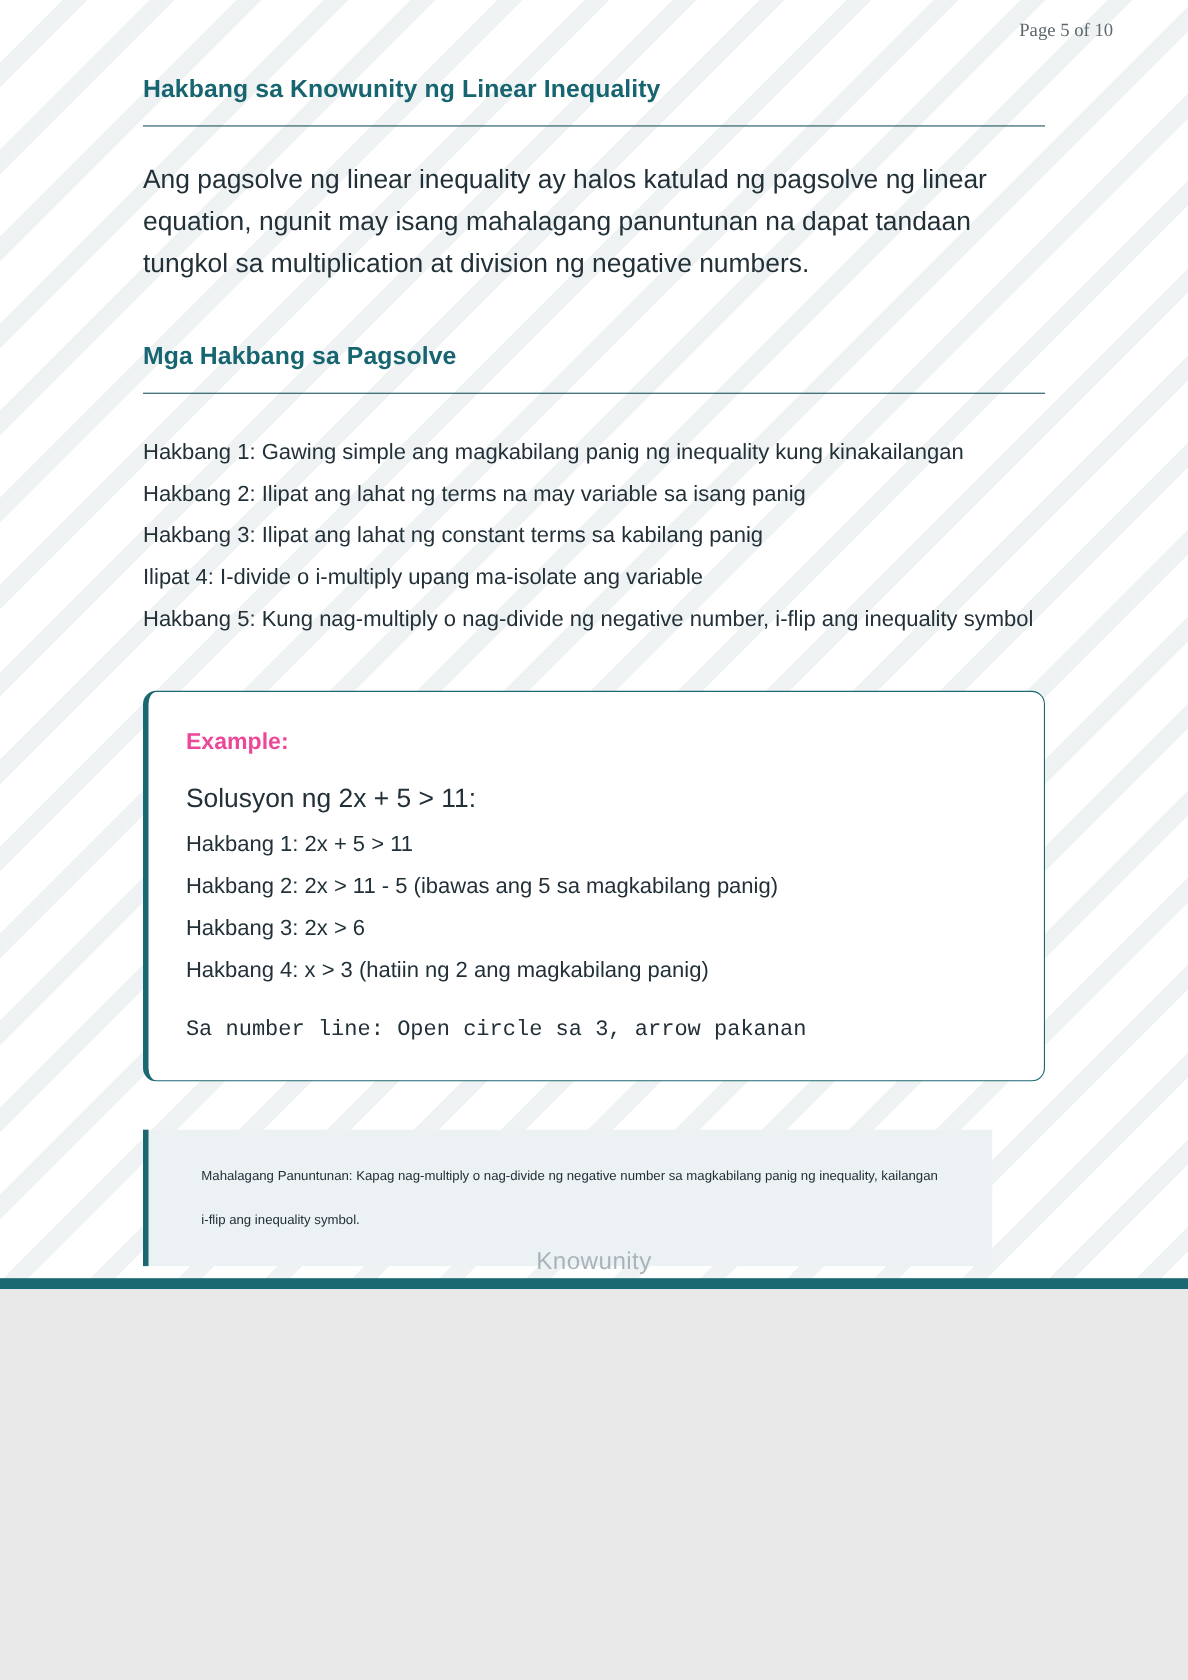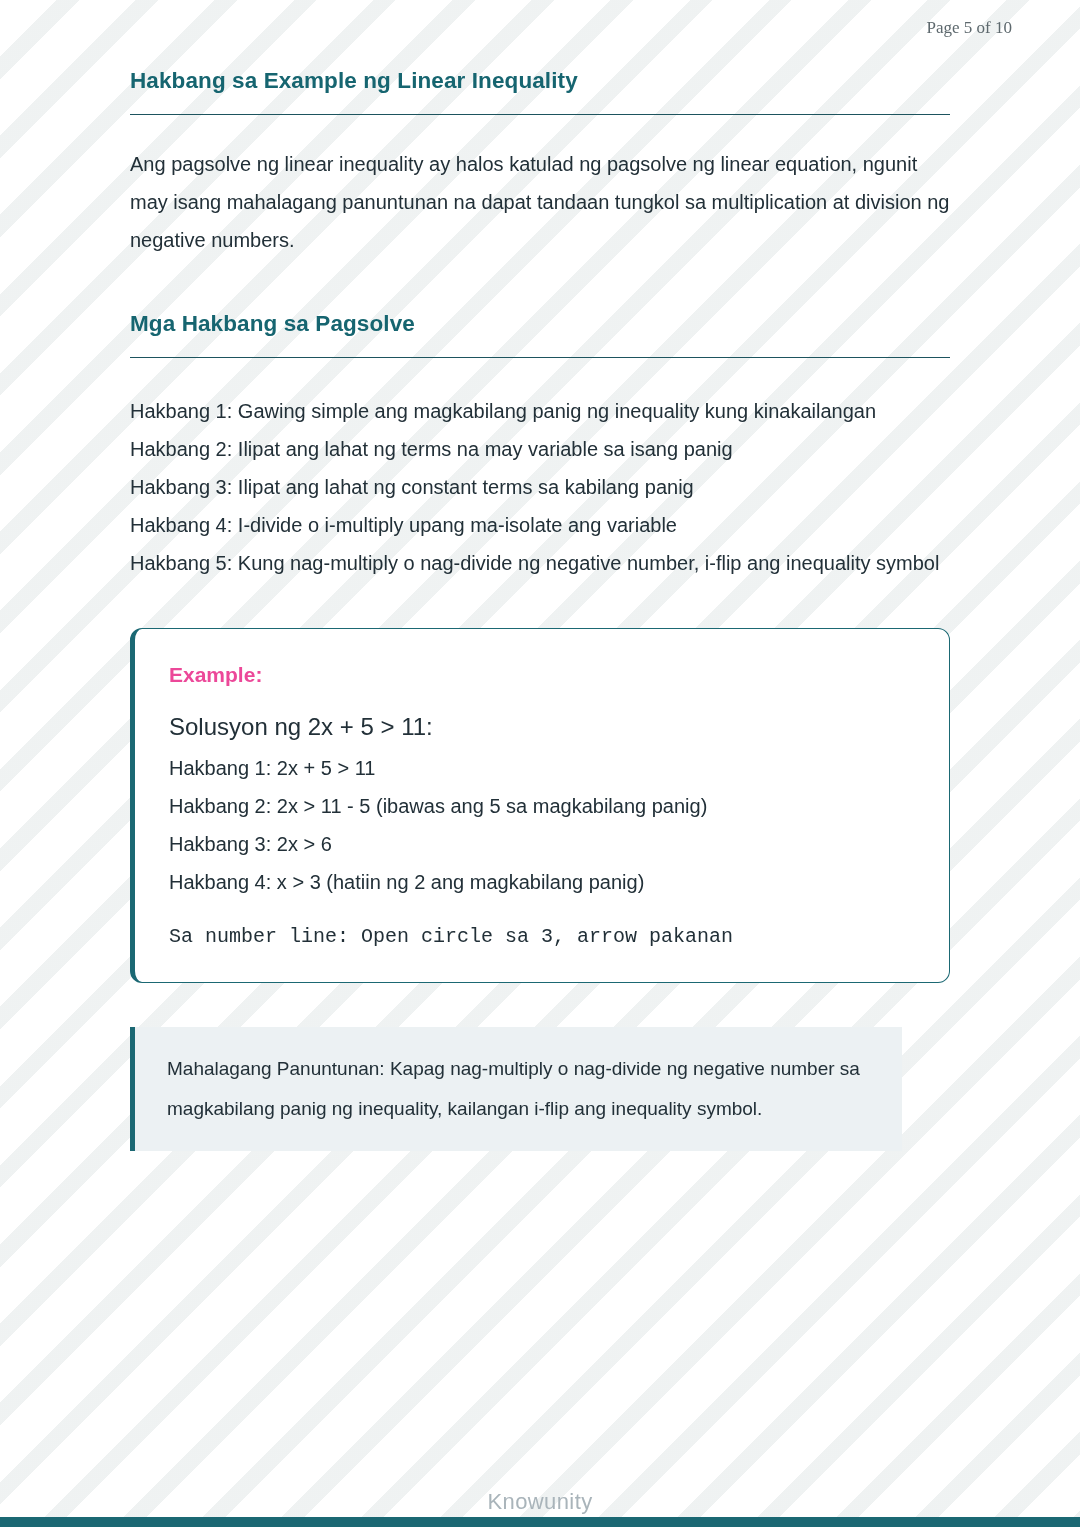--- a/index.html
+++ b/index.html
@@ -1,20 +1,20 @@
 <!DOCTYPE html>
 <html><head>
 <meta charset="utf-8">
 <style>
   * { margin: 0; padding: 0; box-sizing: border-box; }
   html, body { background: #e9e9e9; }
   .page {
     position: relative;
     width: 1080px;
-    height: 1527px;
+    height: 1172px;
     margin: 0 auto;
     background:
       repeating-linear-gradient(135deg,
         rgba(255,255,255,0) 0px, rgba(255,255,255,0) 40px,
         rgba(234,238,238,0.75) 40px, rgba(234,238,238,0.75) 56px),
       #ffffff;
     font-family: "Liberation Sans", sans-serif;
     color: #223038;
     overflow: hidden;
   }
@@ -35,21 +35,21 @@
   }
   .title-1 { margin-top: 30px; }
   .title-2 { margin-top: 52px; }
   .rule {
     border: none;
     border-top: 1.5px solid #1d545e;
     margin-top: 20px;
   }
   .para {
     margin-top: 30px;
-    font-size: 20px;
+    font-size: 24px;
     line-height: 38px;
   }
   .steps {
     margin-top: 34px;
     font-size: 20px;
     line-height: 38px;
   }
   .steps p { margin: 0; }
   .example-box {
     margin-top: 46px;
@@ -66,22 +66,22 @@
   }
   .example-intro { margin-top: 26px; font-size: 24px; }
   .example-steps { margin-top: 8px; font-size: 20px; line-height: 38px; }
   .example-steps p { margin: 0; }
   .example-note { margin-top: 24px; font-size: 20px; font-family: Liberation Mono, monospace; }
   .callout {
     margin-top: 44px;
     margin-right: 48px;
     background: #ecf1f3;
     border-left: 5px solid #1b6873;
-    padding: 22px 32px;
-    font-size: 19px;
+    padding: 22px 48px;
+    font-size: 12px;
     line-height: 40px;
   }
   .footer-brand {
     position: absolute;
     left: 0; right: 0;
     bottom: 12px;
     text-align: center;
     color: #a9b4ba;
     font-size: 22px;
     letter-spacing: 0.4px;
@@ -95,33 +95,33 @@
 </style>
 </head>
 <body>
 
 <div class="page">
 
   <div class="page-number">Page 5 of 10</div>
 
   <div class="content">
 
-    <h1 class="sec-title title-1">Hakbang sa Example ng Linear Inequality</h1>
+    <h1 class="sec-title title-1">Hakbang sa Knowunity ng Linear Inequality</h1>
     <hr class="rule">
 
     <p class="para">Ang pagsolve ng linear inequality ay halos katulad ng pagsolve ng linear equation, ngunit may isang mahalagang panuntunan na dapat tandaan tungkol sa multiplication at division ng negative numbers.</p>
 
     <h2 class="sec-title title-2">Mga Hakbang sa Pagsolve</h2>
     <hr class="rule">
 
     <div class="steps">
       <p>Hakbang 1: Gawing simple ang magkabilang panig ng inequality kung kinakailangan</p>
       <p>Hakbang 2: Ilipat ang lahat ng terms na may variable sa isang panig</p>
       <p>Hakbang 3: Ilipat ang lahat ng constant terms sa kabilang panig</p>
-      <p>Hakbang 4: I-divide o i-multiply upang ma-isolate ang variable</p>
+      <p>Ilipat 4: I-divide o i-multiply upang ma-isolate ang variable</p>
       <p>Hakbang 5: Kung nag-multiply o nag-divide ng negative number, i-flip ang inequality symbol</p>
     </div>
 
     <div class="example-box">
       <div class="example-label">Example:</div>
       <p class="example-intro">Solusyon ng 2x + 5 &gt; 11:</p>
       <div class="example-steps">
         <p>Hakbang 1: 2x + 5 &gt; 11</p>
         <p>Hakbang 2: 2x &gt; 11 - 5 (ibawas ang 5 sa magkabilang panig)</p>
         <p>Hakbang 3: 2x &gt; 6</p>

